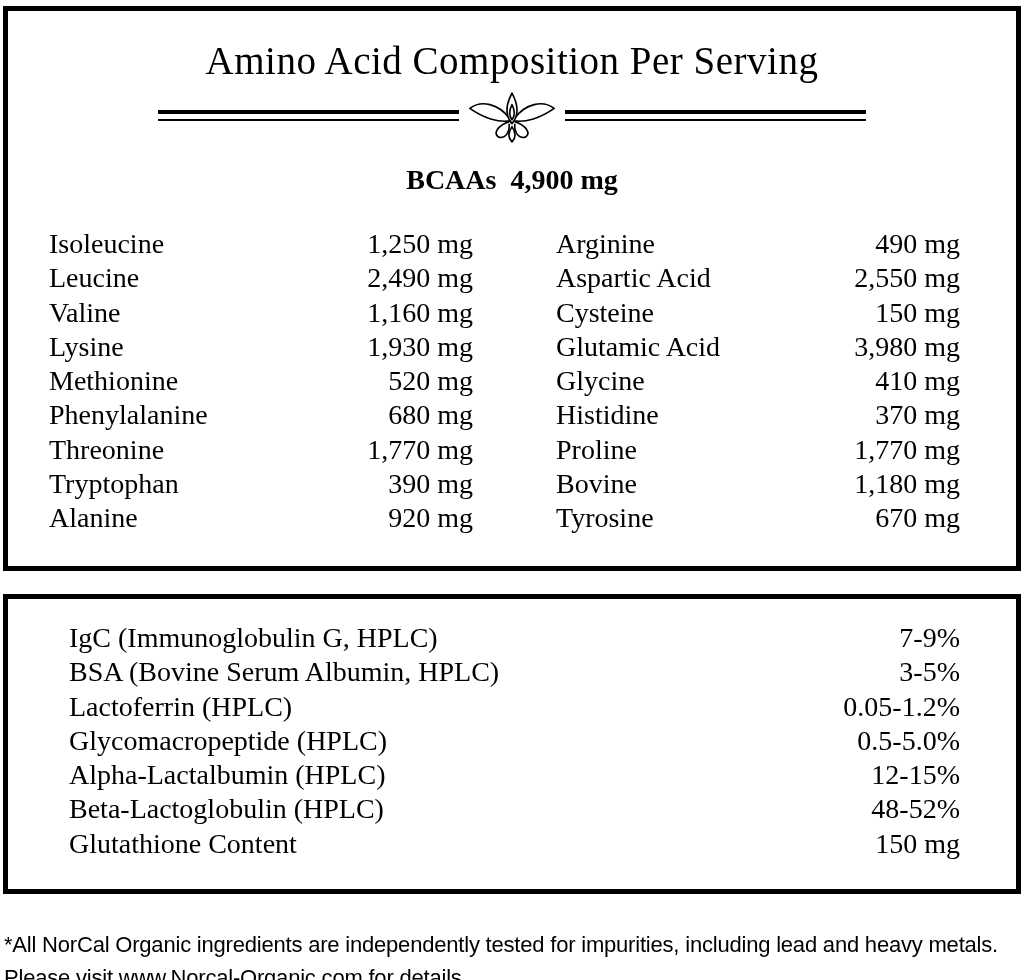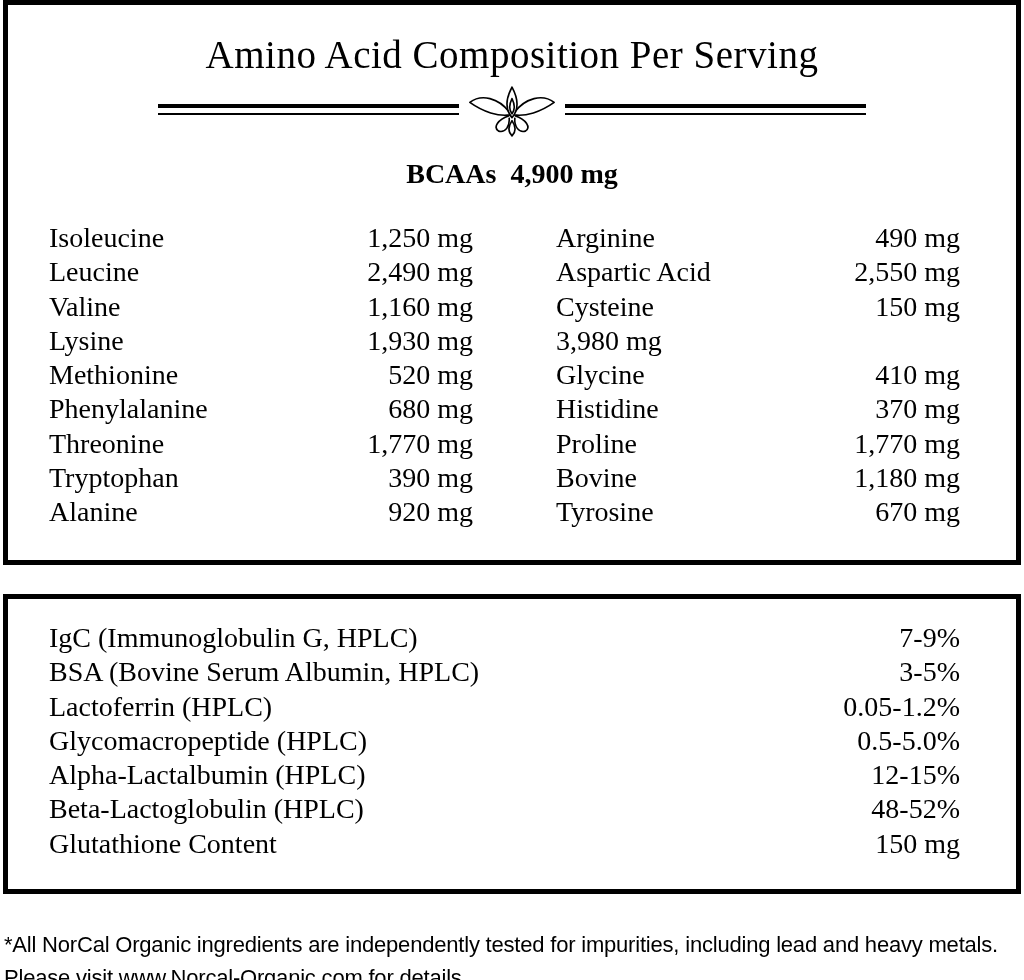--- a/index.html
+++ b/index.html
@@ -17,21 +17,21 @@
   }
   .panel {
     position: absolute;
     left: 3px;
     width: 1018px;
     border: 5px solid #000000;
     background: #ffffff;
     box-sizing: border-box;
   }
   #panel-amino {
-    top: 0;
+    top: 6px;
     height: 565px;
   }
   #panel-fractions {
     top: 594px;
     height: 300px;
   }
   .title {
     text-align: center;
     font-size: 39px;
     margin-top: 28px;
@@ -89,20 +89,21 @@
     align-items: baseline;
     font-size: 28px;
     line-height: 34.3px;
     white-space: nowrap;
   }
   .fraction-list {
     margin-top: 22px;
     padding: 0 56px 0 41px;
     display: flex;
     flex-direction: column;
+    margin-left: 20px;
   }
   .footnote {
     position: absolute;
     left: 4px;
     top: 906px;
     width: 1016px;
     font-family: "Liberation Sans", sans-serif;
     font-size: 22px;
     line-height: 33px;
     letter-spacing: -0.2px;
@@ -187,20 +188,21 @@
       </div>
       <div class="row">
         <span>Aspartic Acid</span>
         <span>2,550 mg</span>
       </div>
       <div class="row">
         <span>Cysteine</span>
         <span>150 mg</span>
       </div>
       <div class="row">
+        <span>Glutamic Acid</span>
         <span>3,980 mg</span>
       </div>
       <div class="row">
         <span>Glycine</span>
         <span>410 mg</span>
       </div>
       <div class="row">
         <span>Histidine</span>
         <span>370 mg</span>
       </div>

